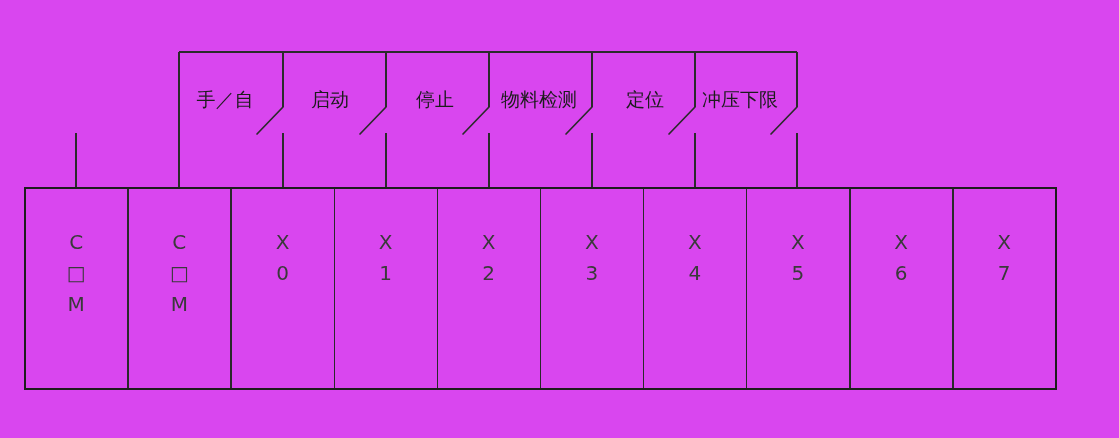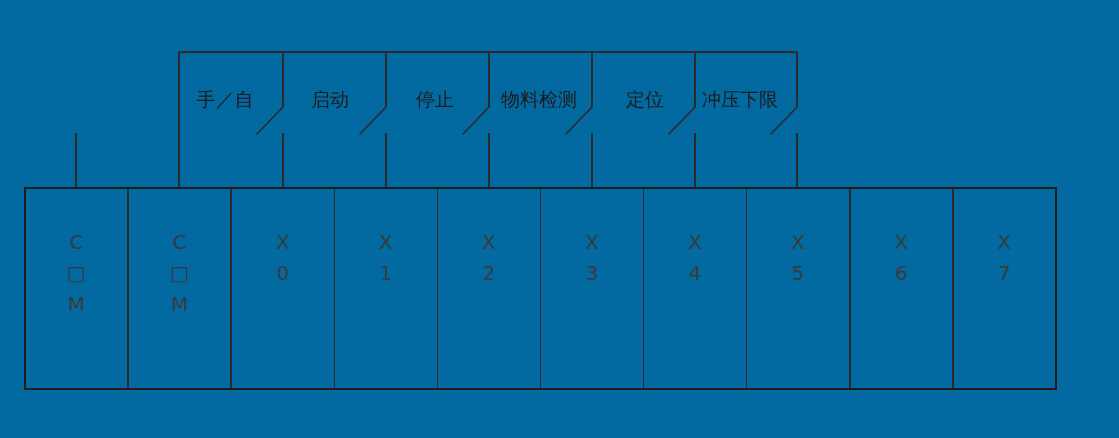--- a/index.html
+++ b/index.html
@@ -11,21 +11,21 @@
   body {
     width: 1119px;
     height: 438px;
     font-family: "Liberation Sans", "DejaVu Sans", sans-serif;
     overflow: hidden;
   }
   #diagram-root {
     position: relative;
     width: 1119px;
     height: 438px;
-    background: #0369a1;
+    background: #d946ef;
   }
   svg#wiring-svg {
     position: absolute;
     left: 0;
     top: 0;
     width: 1119px;
     height: 438px;
     display: block;
   }
   .frame-line {

